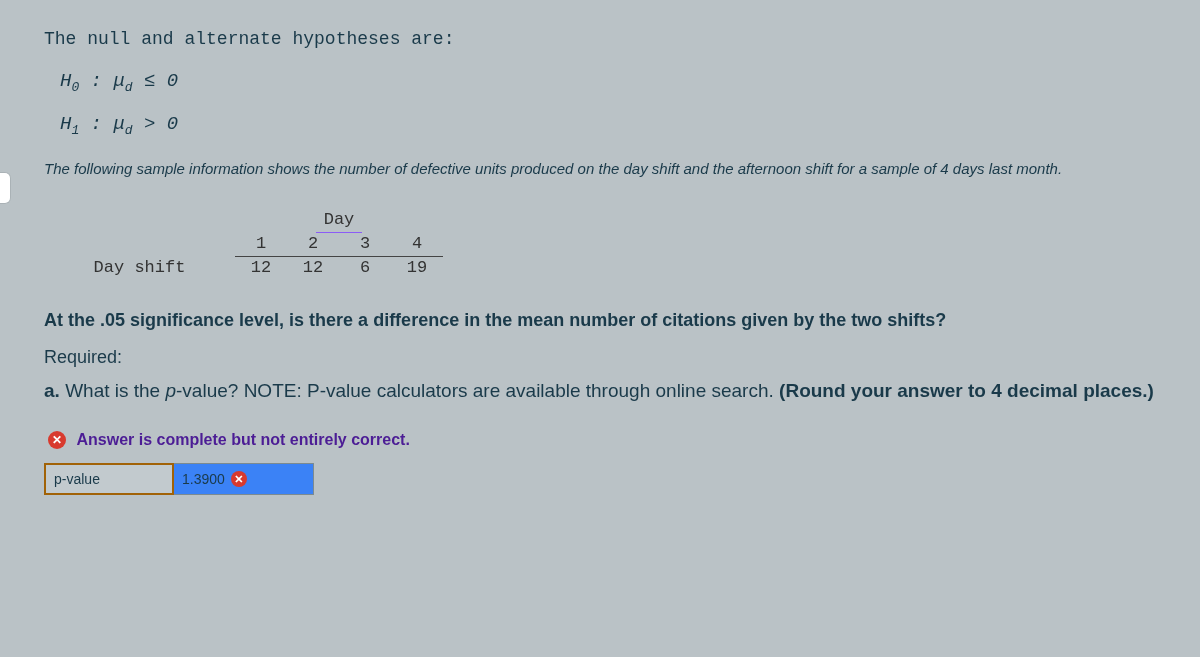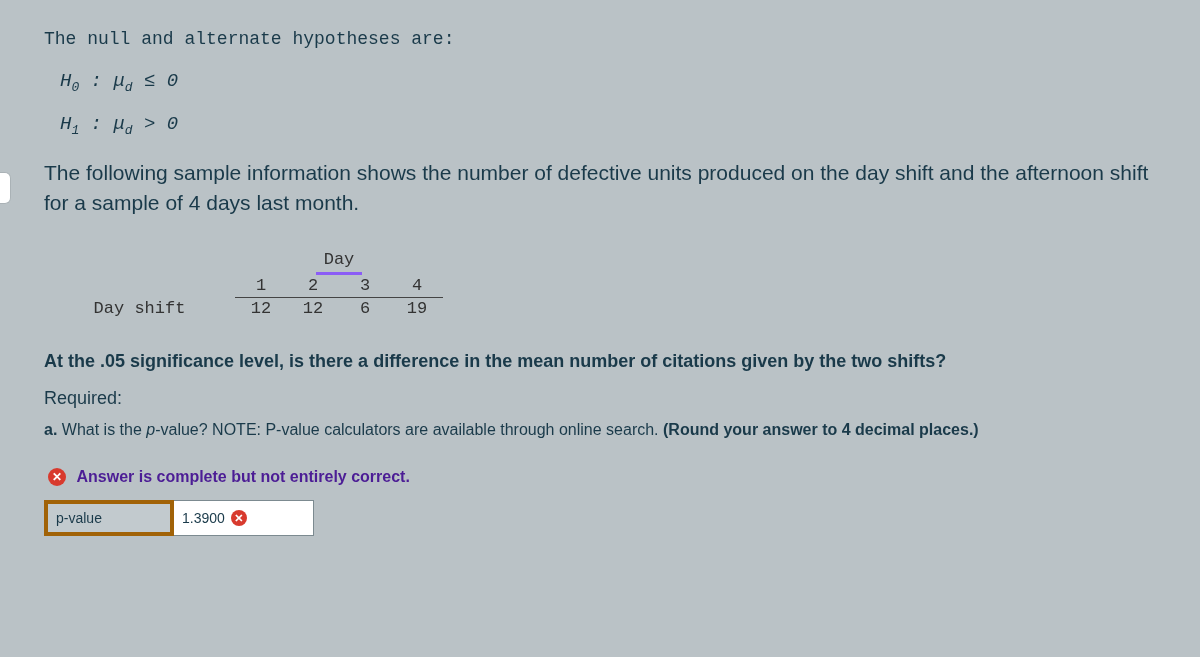--- a/index.html
+++ b/index.html
@@ -26,23 +26,24 @@
     font-size: 19px;
     font-style: italic;
     margin: 18px 16px;
     font-family: Liberation Mono, monospace;
   }
   .hyp sub {
     font-size: 13px;
     font-style: italic;
   }
   .para {
-    font-size: 21px;
+    font-size: 15px;
     line-height: 1.45;
     margin: 20px 0 30px 0;
+    font-style: italic;
   }
   .data-block {
     font-family: "Courier New", monospace;
     font-size: 17px;
     color: #333;
     margin: 10px 0 30px 0;
     line-height: 1.35;
   }
   .data-block table {
     border-collapse: collapse;
@@ -53,40 +54,40 @@
     font-weight: normal;
     text-align: center;
   }
   .row-label-cell {
     text-align: left;
     width: 175px;
     padding-left: 0;
     padding-right: 18px;
   }
   .day-head {
-    border-bottom: 3px solid #8b5cf6;
+    border-bottom: 1px solid #8b5cf6;
     display: inline-block;
     padding: 0 8px;
   }
   .num-head {
     border-bottom: 1px solid #444;
     min-width: 36px;
   }
   .sig {
     font-size: 18px;
     margin: 26px 0 16px 0;
     font-weight: bold;
   }
   .req {
     font-size: 18px;
     font-weight: normal;
     margin: 14px 0 12px 0;
   }
   .qa {
-    font-size: 16px;
+    font-size: 19px;
     margin: 6px 0 24px 0;
   }
   .qa b { font-weight: bold; }
   .feedback-bar {
     margin-top: 8px;
     padding: 4px 0 6px 4px;
   }
   .feedback-bar .msg {
     font-size: 16px;
     font-weight: bold;
@@ -108,32 +109,32 @@
     margin-right: 6px;
     line-height: 1;
   }
   .answer-row {
     display: flex;
     align-items: stretch;
     margin-top: 8px;
   }
   .answer-label {
     width: 130px;
-    border: 4px solid #a16207;
+    border: 2px solid #a16207;
     background: #c2cace;
     font-size: 14px;
     color: #1a3a4a;
     padding: 6px 8px;
     box-sizing: border-box;
   }
   .answer-value {
     width: 140px;
     border: 1px solid #7c8a90;
     border-left: none;
-    background: #ffffff;
+    background: #3b82f6;
     font-size: 14px;
     color: #1a3a4a;
     padding: 6px 8px;
     box-sizing: border-box;
     display: flex;
     align-items: center;
     gap: 6px;
   }
   .answer-value .circle-icon {
     width: 16px;

